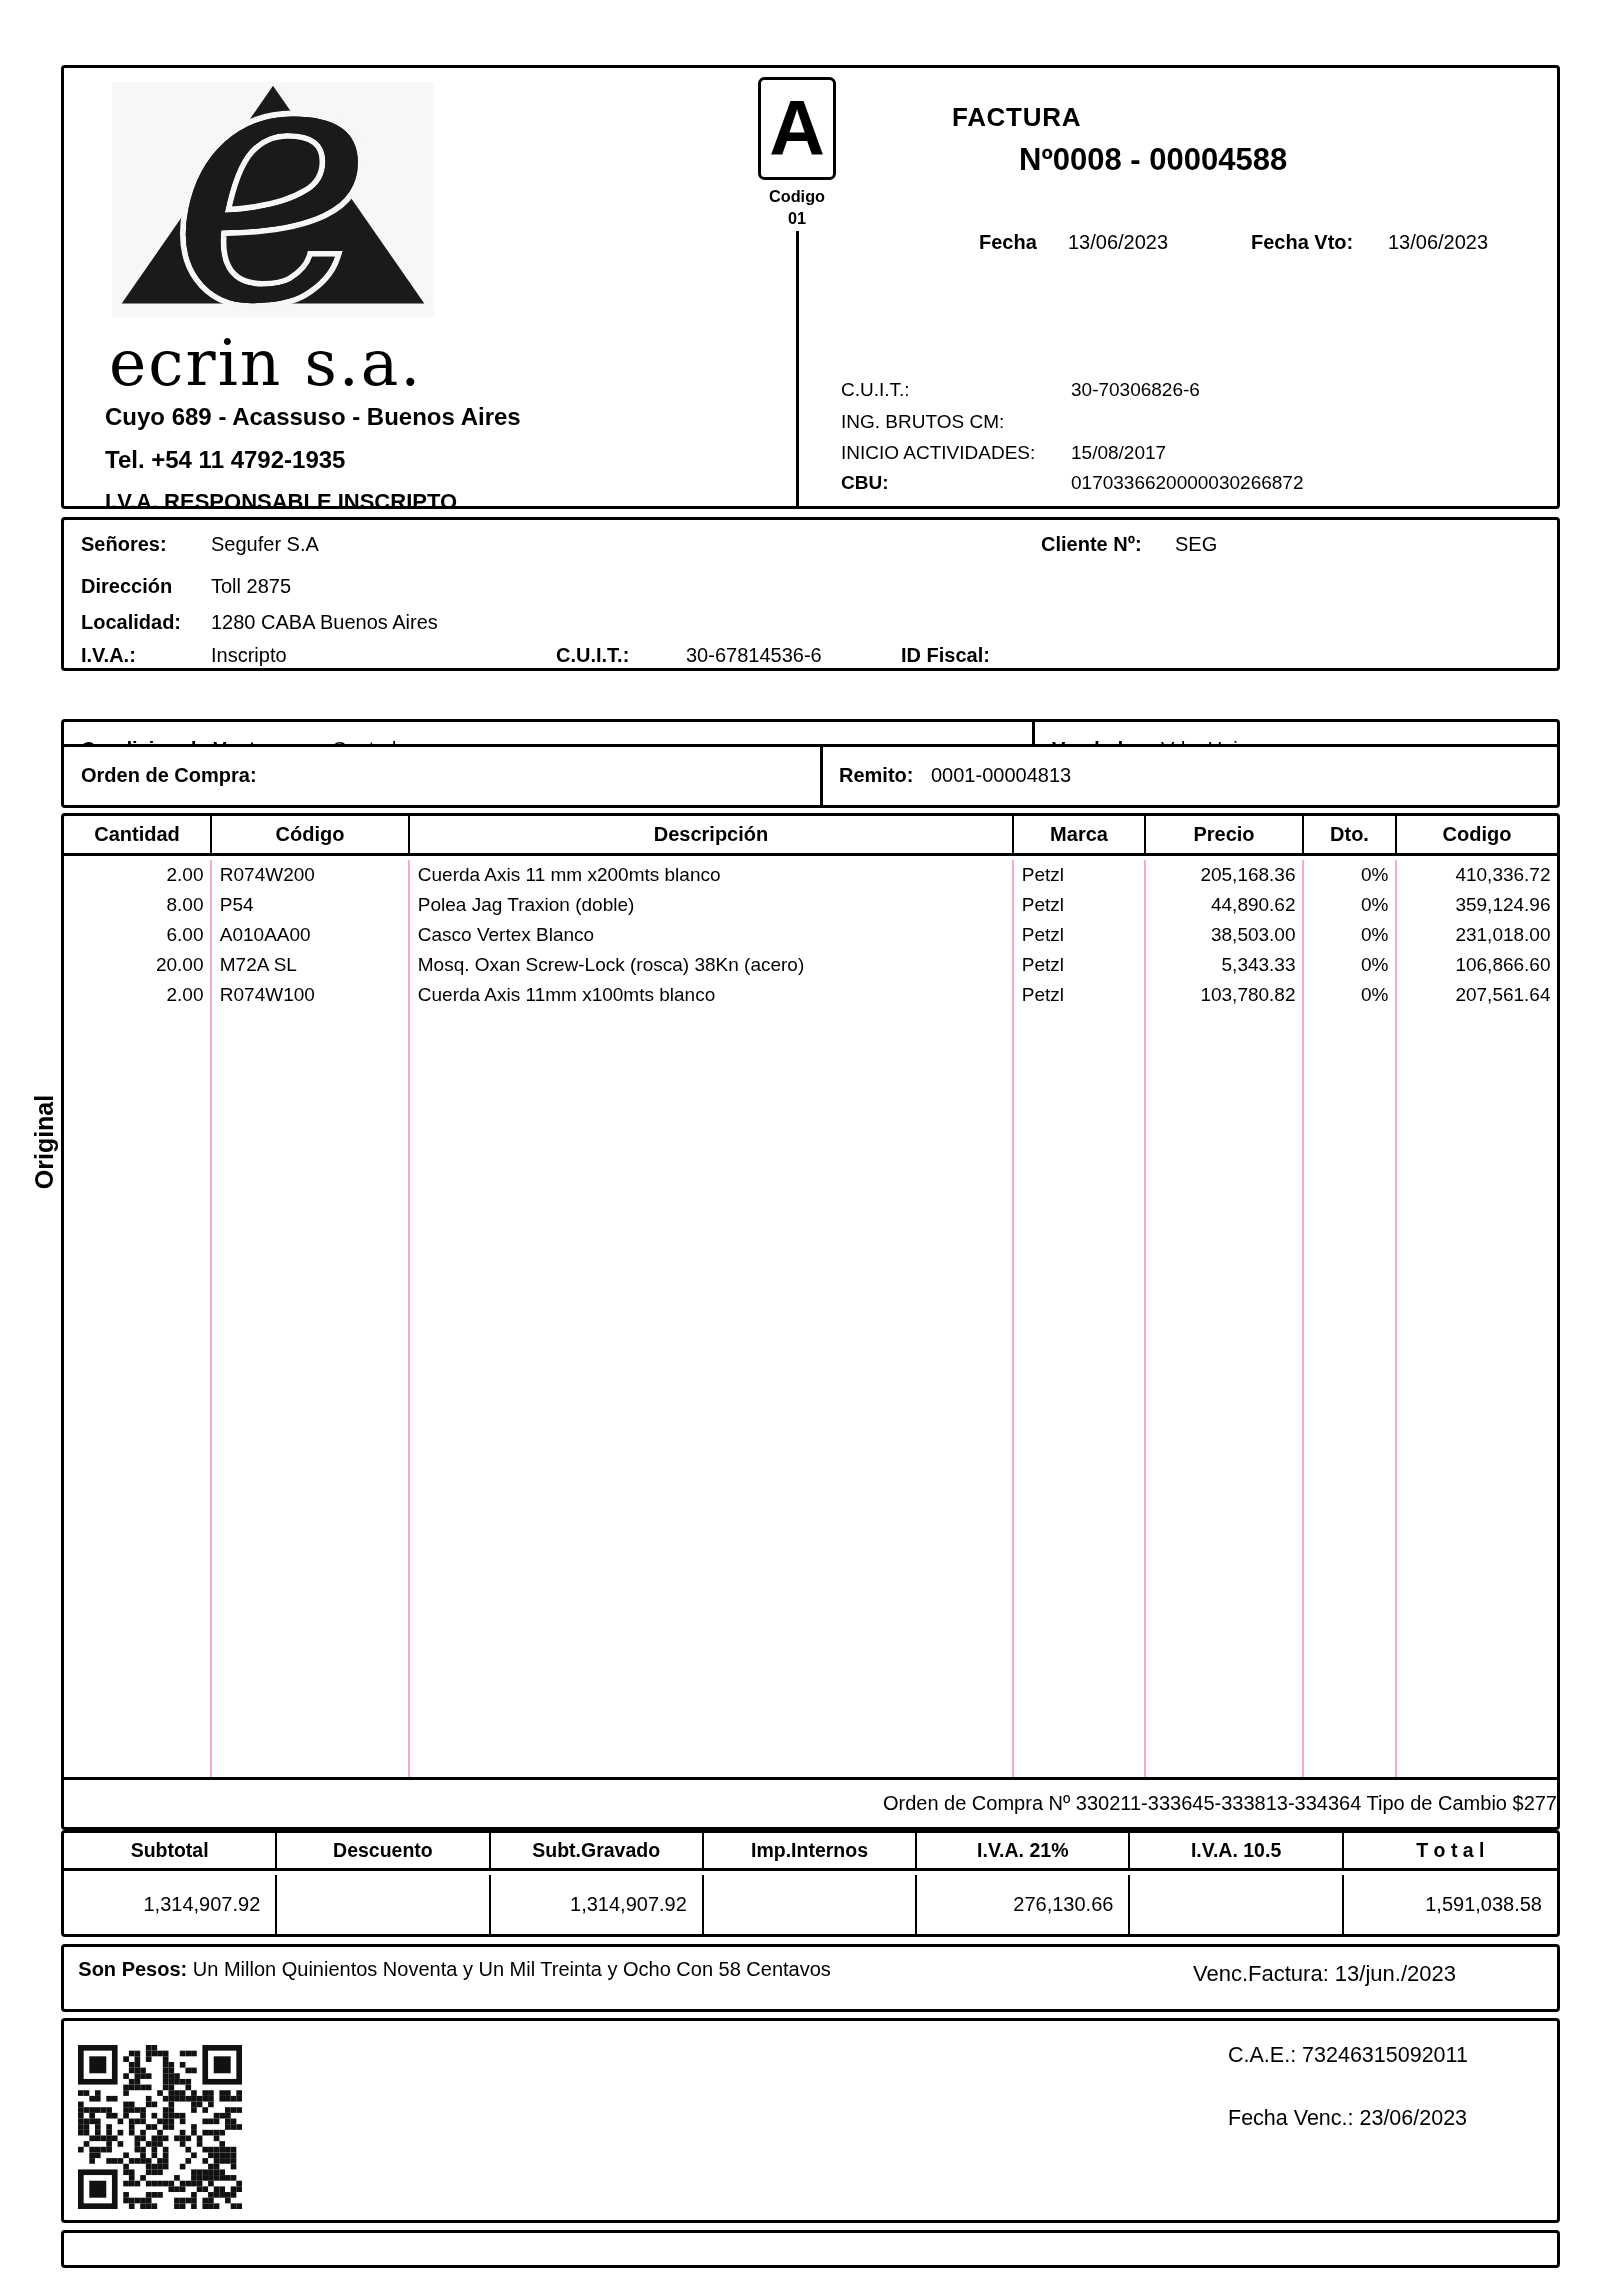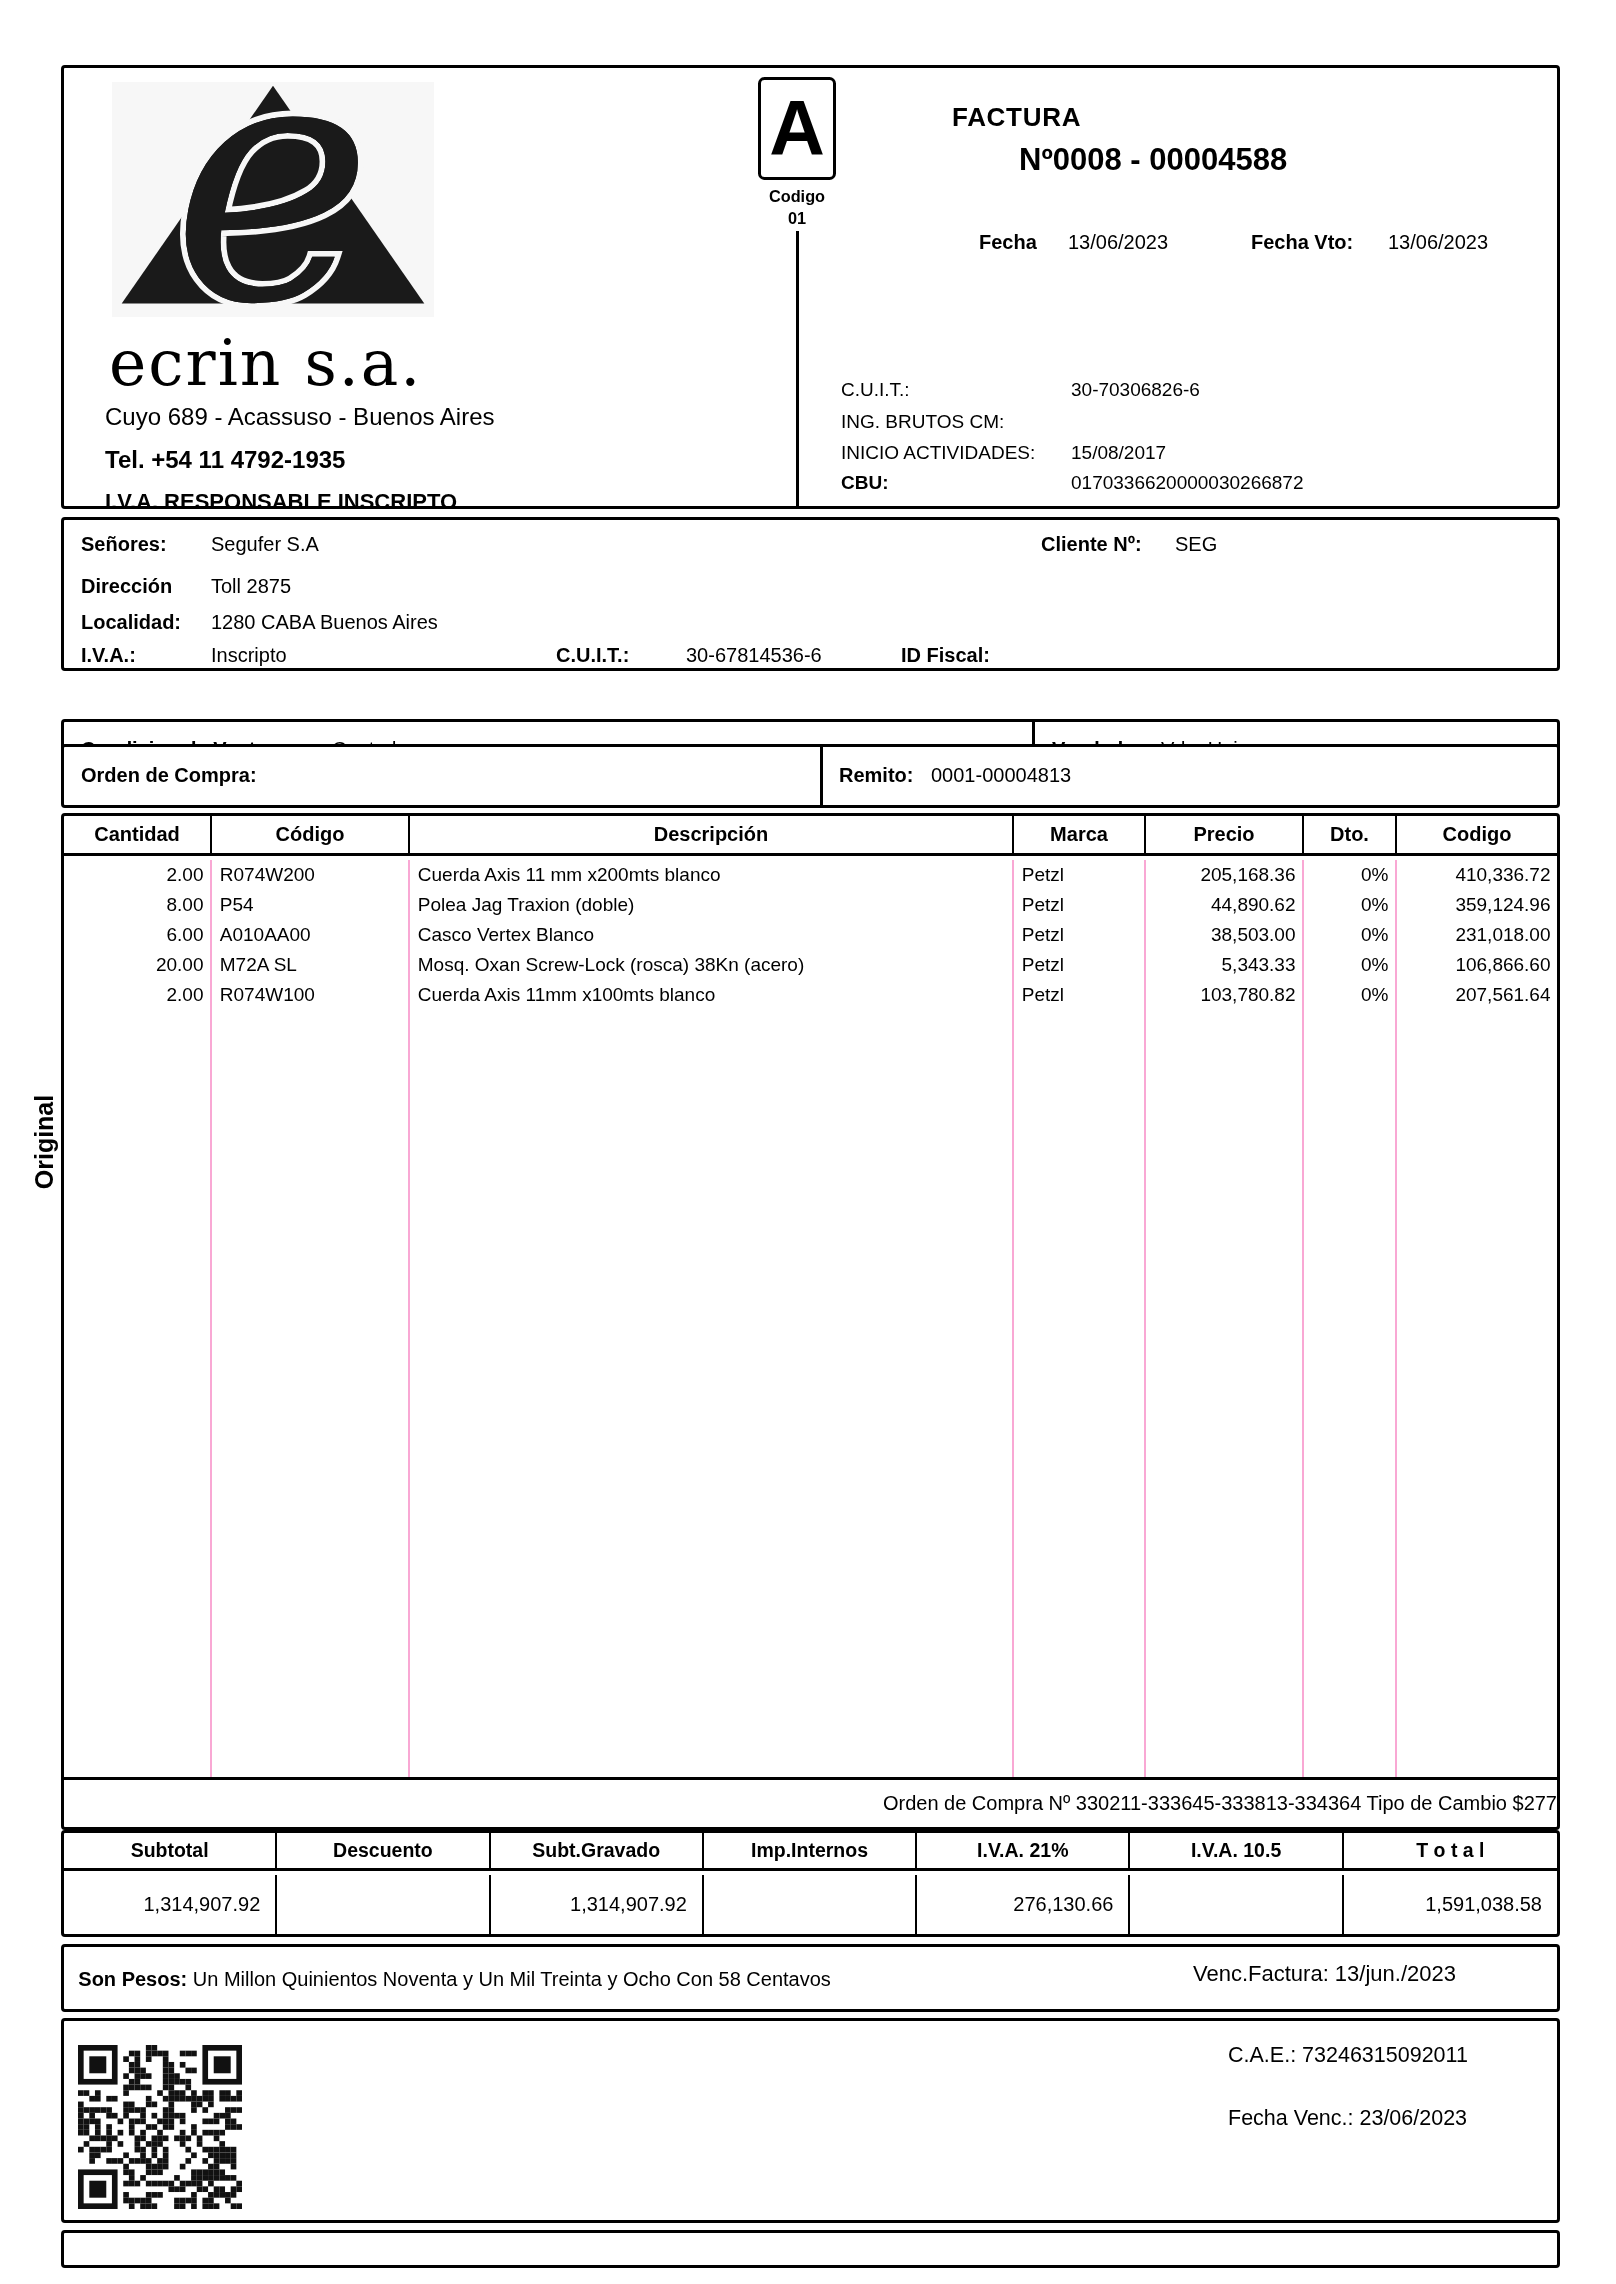--- a/index.html
+++ b/index.html
@@ -13,21 +13,21 @@
 
   
   .original-label { position: absolute; left: 44px; top: 1142px;
     transform: translate(-50%,-50%) rotate(-90deg); font-size: 25px; font-weight: bold; }
 
   
   .header-box { top: 65px; height: 444px; }
   .logo-svg { position: absolute; left: 46px; top: 14.3px; width: 326px; height: 235px; }
   .brand-name { left: 45px; top: 259px; font-family: "DejaVu Serif","Liberation Serif",serif;
     font-size: 63px; letter-spacing: 2px; }
-  .addr1 { left: 41px; top: 335px; font-size: 24px; font-weight: normal; }
+  .addr1 { left: 41px; top: 335px; font-size: 24px; font-weight: bold; }
   .addr2 { left: 41px; top: 378px; font-size: 24px; font-weight: bold; }
   .addr3 { left: 41px; top: 421px; font-size: 22px; font-weight: bold; }
   .letter-box { position: absolute; left: 694px; top: 9px; width: 78px; height: 103px;
     border: 3.9px solid #000; border-radius: 6.5px; display: flex; align-items: center;
     justify-content: center; font-size: 77px; font-weight: bold; }
   .codigo-lbl { left: 694px; top: 119px; width: 78px; text-align: center;
     font-size: 16.3px; font-weight: bold; position: absolute; }
   .codigo-num { left: 694px; top: 141px; width: 78px; text-align: center;
     font-size: 16.3px; font-weight: bold; position: absolute; }
   .header-divider { position: absolute; left: 732px; top: 163px; bottom: 0;
@@ -80,21 +80,21 @@
     justify-content: center; font-weight: bold; font-size: 19.5px; }
   .totals-head > div:last-child { border-right: none; }
   .totals-vals { position: absolute; top: 42px; bottom: 0; left: 0; right: 0;
     display: grid; grid-template-columns: repeat(7,1fr); }
   .totals-vals > div { border-right: 2px solid #000; display: flex; align-items: center;
     justify-content: flex-end; padding-right: 15px; font-size: 20px; white-space: nowrap; }
   .totals-vals > div:last-child { border-right: none; margin-left: 44px; }
 
   
   .pesos-box { top: 1944px; height: 68px; overflow: hidden; }
-  .pesos-text { position: absolute; left: 14.3px; top: 19px; width: 769px;
+  .pesos-text { position: absolute; left: 14.3px; top: 9px; width: 769px;
     font-size: 20px; line-height: 27px; }
   .venc-factura { left: 1129px; top: 14.3px; font-size: 22px; }
 
   
   .bottom-box { top: 2018px; height: 205px; }
   .qr { position: absolute; left: 14.3px; top: 22px; }
   .cae-text { left: 1164px; top: 22px; font-size: 21.5px; }
   .fecha-venc-text { left: 1164px; top: 85px; font-size: 21.5px; }
   .strip-box { top: 2230px; height: 38px; }
 </style>

